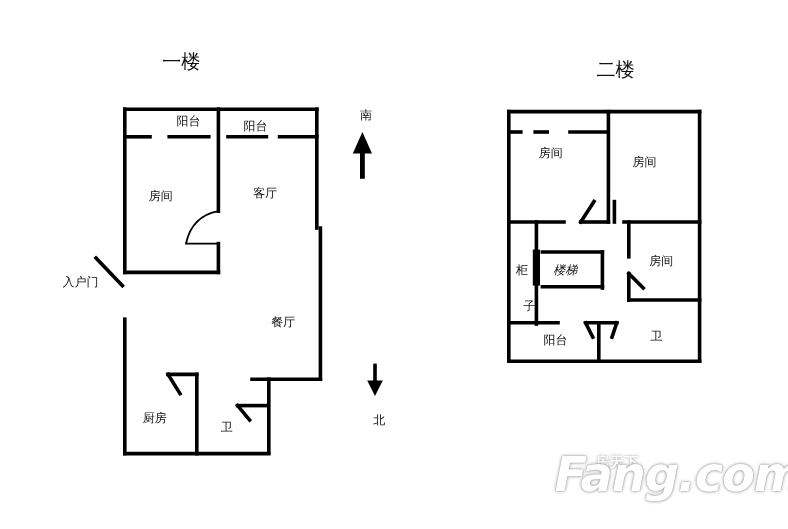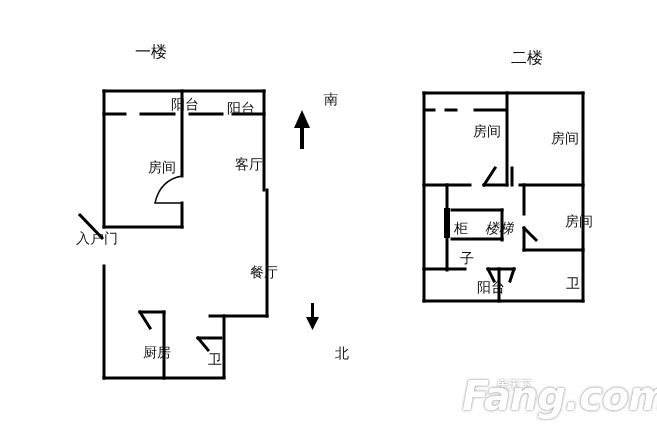--- a/index.html
+++ b/index.html
@@ -1,18 +1,18 @@
 <!DOCTYPE html>
 <html><head>
 <meta charset="utf-8">
 <style>
   html,body{margin:0;padding:0;background:#ffffff;}
   body{width:657px;height:441px;position:relative;overflow:hidden;font-family:"DejaVu Sans",sans-serif;}
   svg{position:absolute;left:0;top:0;}
-  .lbl{position:absolute;font-size:14px;color:#111;white-space:nowrap;line-height:1;margin-left:24px;}
+  .lbl{position:absolute;font-size:10px;color:#111;white-space:nowrap;line-height:1;}
   .title{position:absolute;font-size:16px;color:#111;white-space:nowrap;line-height:1;}
   .wm{position:absolute;left:462px;top:365px;width:180px;height:60px;}
   .wm .big{position:absolute;left:0;top:8px;font-family:"DejaVu Sans",sans-serif;font-weight:bold;font-style:italic;font-size:40px;color:#ffffff;letter-spacing:-1px;text-shadow:0 0 3px #9a9a9a,0 0 1px #777;}
   .wm .small{position:absolute;left:34px;top:0px;font-size:12px;font-weight:bold;color:#ffffff;text-shadow:0 0 2px #888;margin-top:12px;}
 </style>
 </head>
 <body>
 
 <svg width="657" height="441" viewBox="0 0 657 441">
   <g stroke="#000" stroke-width="3" fill="none" stroke-linecap="square">
@@ -106,21 +106,21 @@
 <div class="lbl" style="left:124px;top:160px;">房间</div>
 <div class="lbl" style="left:211px;top:157px;text-align:right;">客厅</div>
 <div class="lbl" style="left:52px;top:231px;">入户门</div>
 <div class="lbl" style="left:226px;top:265px;">餐厅</div>
 <div class="lbl" style="left:119px;top:345px;">厨房</div>
 <div class="lbl" style="left:184px;top:352px;">卫</div>
 
 <div class="lbl" style="left:300px;top:92px;">南</div>
 <div class="lbl" style="left:311px;top:346px;">北</div>
 
-<div class="title" style="left:511px;top:50px;text-align:center;">二楼</div>
+<div class="title" style="left:497px;top:50px;text-align:center;">二楼</div>
 <div class="lbl" style="left:449px;top:124px;">房间</div>
 <div class="lbl" style="left:527px;top:131px;">房间</div>
 <div class="lbl" style="left:541px;top:214px;">房间</div>
 <div class="lbl" style="left:461px;top:221px;font-style:italic;">楼梯</div>
 <div class="lbl" style="left:430px;top:221px;">柜</div>
 <div class="lbl" style="left:436px;top:251px;">子</div>
 <div class="lbl" style="left:453px;top:280px;">阳台</div>
 <div class="lbl" style="left:542px;top:276px;">卫</div>
 
 <div class="wm">

